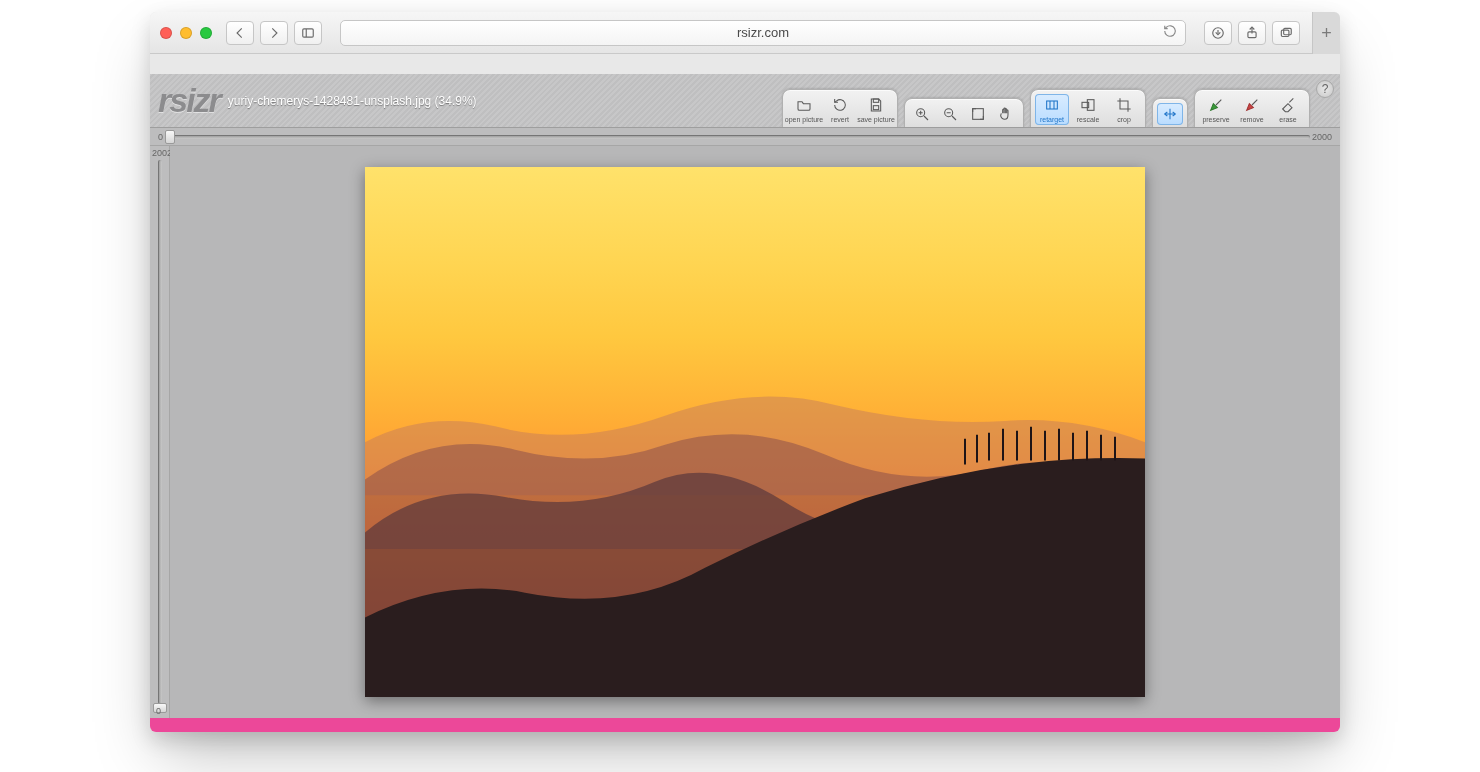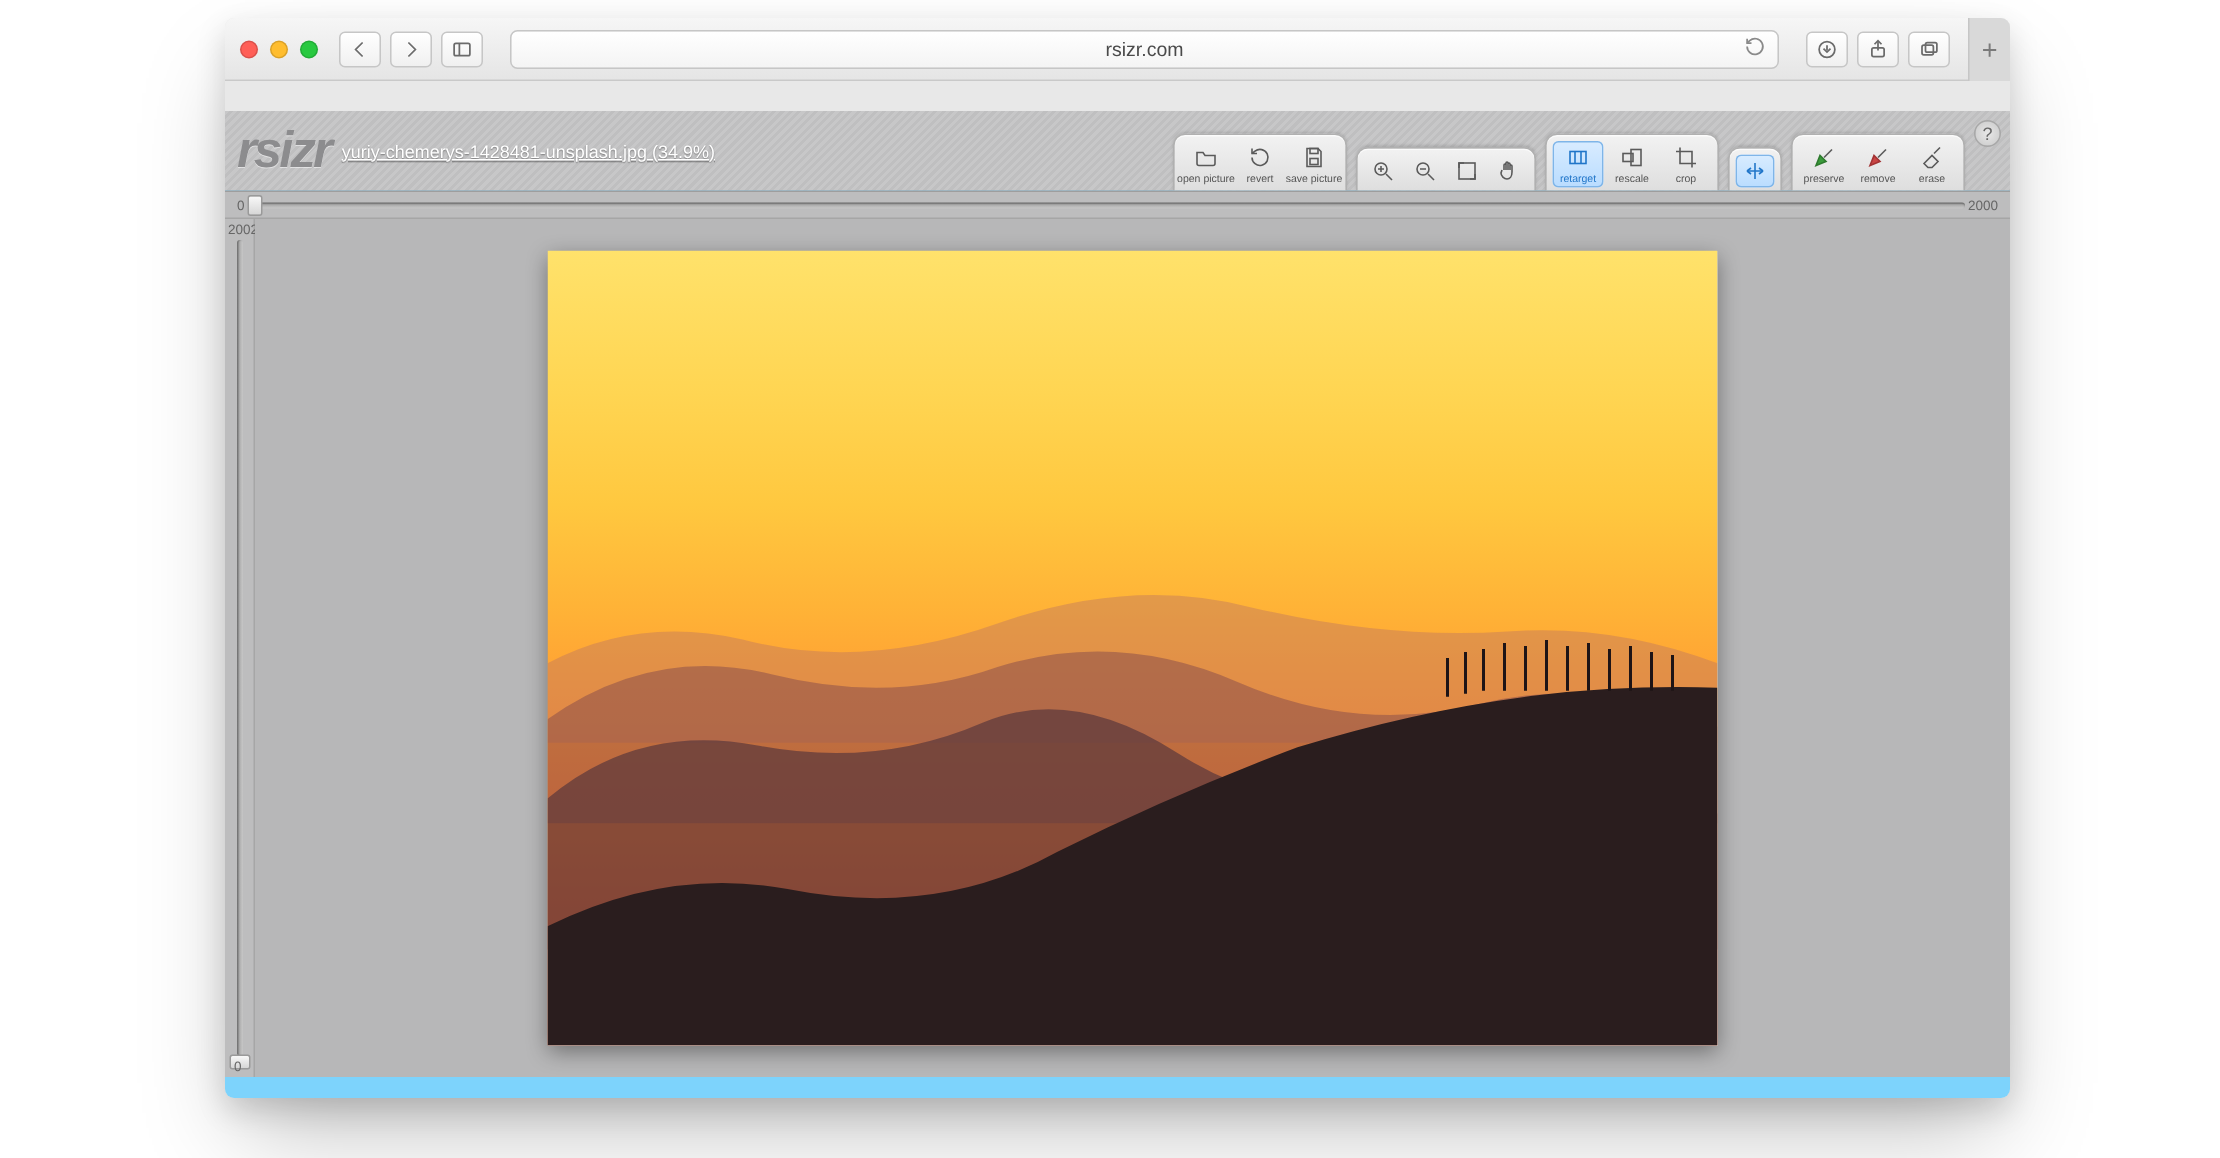--- a/index.html
+++ b/index.html
@@ -61,21 +61,21 @@
   .plus-tab {
     width:28px;height:28px; background:#d9d9d9;
     display:flex;align-items:center;justify-content:center;
     color:#7a7a7a;font-size:18px;font-weight:300;
     border-left:1px solid #c6c6c6;
     align-self:stretch; margin:-0px -10px -0px 4px;
     height:42px;
   }
 
   
-  .app-area { flex:1; position:relative; background:#7dd3fc; overflow:hidden;}
+  .app-area { flex:1; position:relative; background:#ec4899; overflow:hidden;}
 
   
   .app-topbar {
     height:54px;
     background: repeating-linear-gradient(135deg,#c7c7c8 0,#c7c7c8 2px,#bfbfc0 2px,#bfbfc0 4px);
     border-bottom:1px solid #9e9e9e;
     display:flex;
     align-items:flex-end;
     padding:0 8px;
     position:relative;
@@ -88,21 +88,20 @@
     letter-spacing:-2px;
     text-shadow:0 1px 0 rgba(255,255,255,0.5);
     margin-right:8px;
     align-self:center;
   }
   .filename {
     color:#ffffff;
     font-size:12px;
     align-self:center;
     text-shadow:0 1px 1px rgba(0,0,0,0.4);
-    text-decoration:underline;
   }
   .help-btn {
     position:absolute; right:6px; top:6px;
     width:18px;height:18px;border-radius:50%;
     background:radial-gradient(#e8e8e8,#c8c8c8);
     border:1px solid #a8a8a8;
     display:flex;align-items:center;justify-content:center;
     font-size:12px;color:#666;
   }
 

